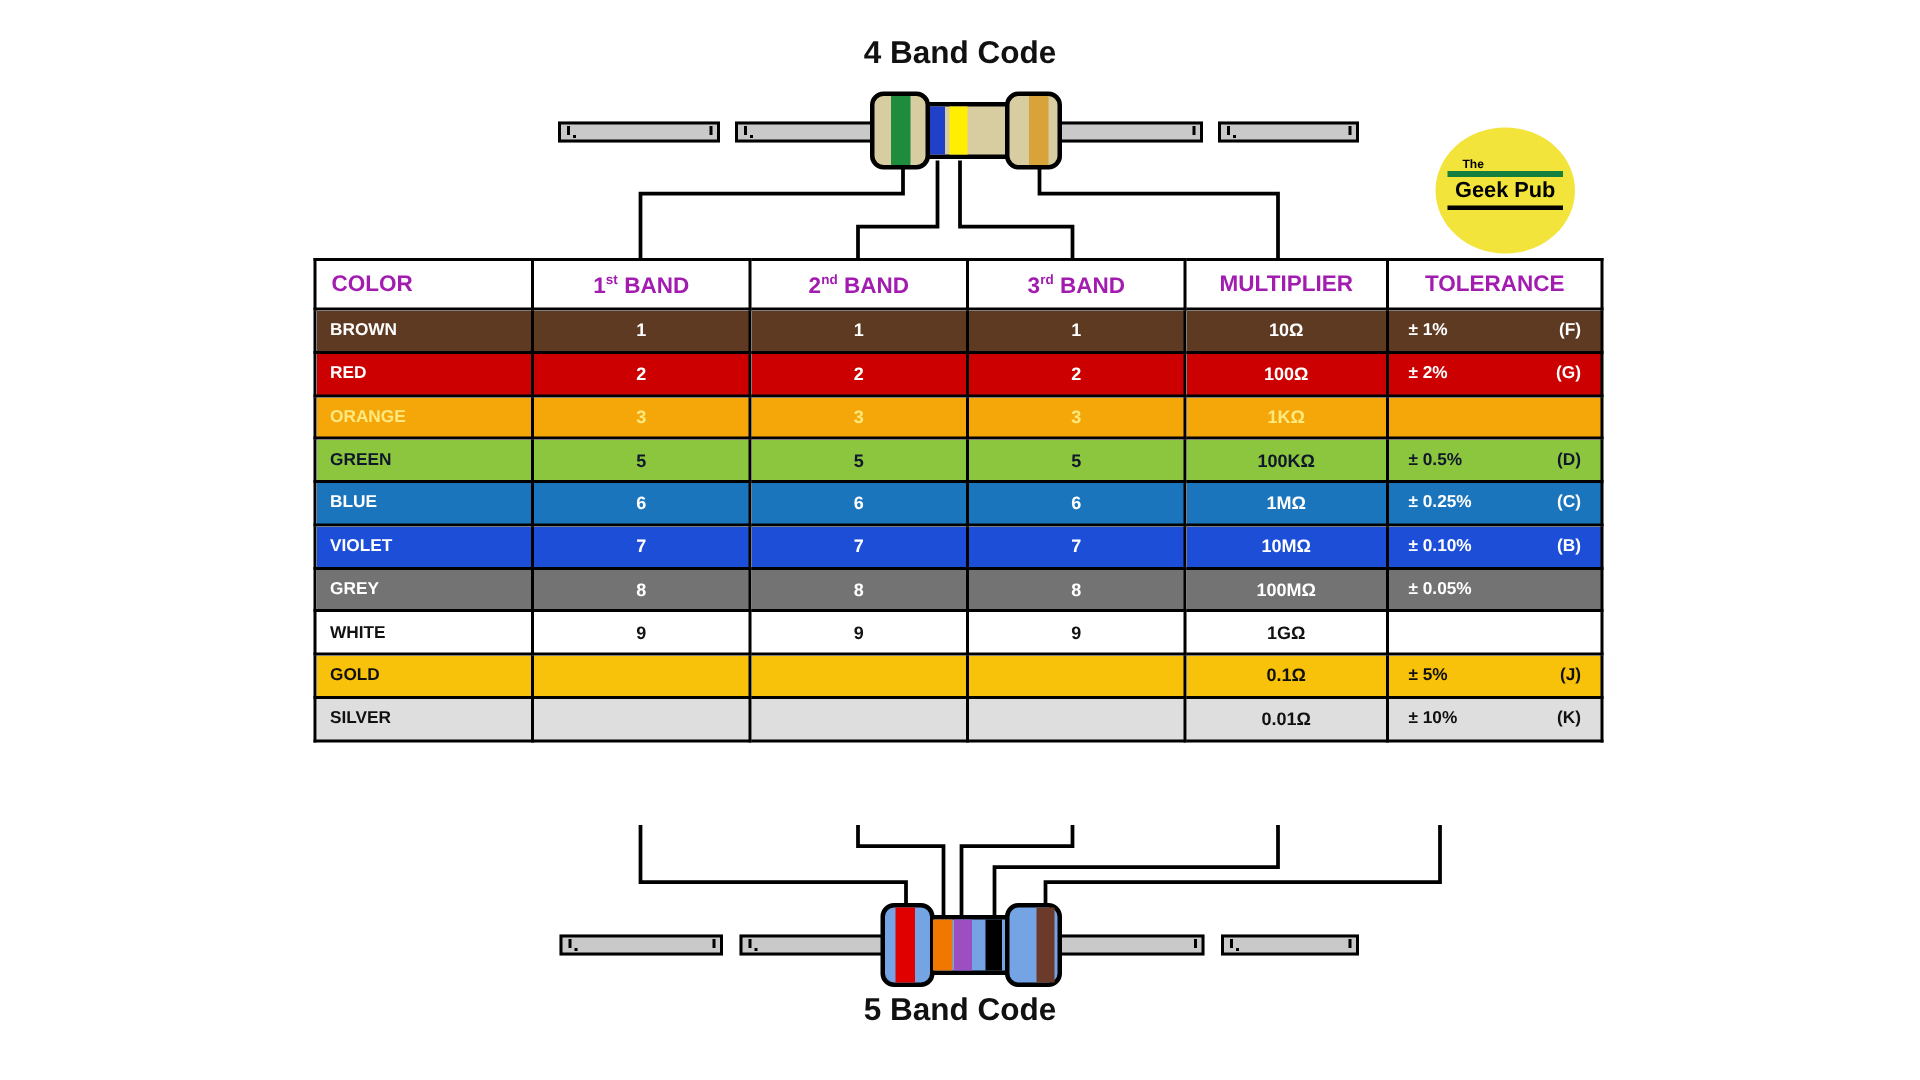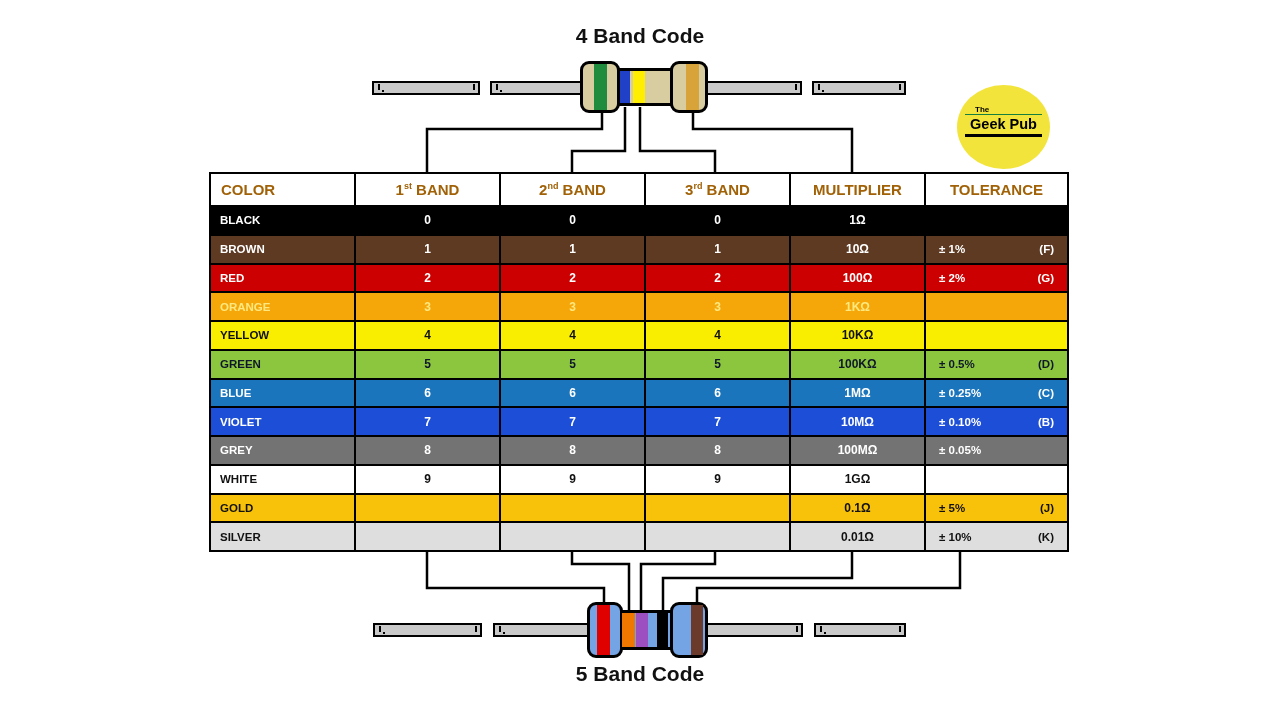--- a/index.html
+++ b/index.html
@@ -22,33 +22,33 @@
   
   .cap{position:absolute;border:3px solid #000;border-radius:9px;box-sizing:border-box;z-index:3;}
   .mid{position:absolute;border:3px solid #000;box-sizing:border-box;z-index:3;}
   .band{position:absolute;z-index:4;}
 
   
   #color-table{position:absolute;left:209px;top:172px;z-index:2;border-collapse:collapse;table-layout:fixed;}
   #color-table th,#color-table td{border:2px solid #000;overflow:hidden;box-sizing:border-box;}
   #color-table thead tr{height:33px;}
   #color-table tbody tr{height:28.75px;}
-  #color-table th{font-size:15px;font-weight:bold;background:#fff;color:#a16207;text-align:center;}
+  #color-table th{font-size:15px;font-weight:bold;background:#fff;color:#a21caf;text-align:center;}
   #color-table th.left{text-align:left;padding-left:10px;}
   #color-table th sup{font-size:9px;}
   td.name-cell{text-align:left;padding-left:9px;font-size:11.5px;font-weight:bold;}
   td.num-cell{text-align:center;font-size:12px;font-weight:bold;}
   td.tol-cell{font-size:11.5px;font-weight:bold;padding:0;}
   .tol-flex{display:flex;justify-content:space-between;align-items:center;height:100%;padding:0 13px;}
 
   
   #logo{position:absolute;left:957px;top:85px;width:93px;height:84px;border-radius:50%;z-index:2;}
   #logo-the{position:absolute;left:18px;top:20px;font-size:8px;font-weight:bold;color:#000;}
   #logo-name{position:absolute;left:8px;right:8px;top:29px;text-align:center;font-size:14.5px;font-weight:bold;color:#000;
-             border-top:1px solid #15803d;border-bottom:3px solid #000;padding:1px 0 2px 0;}
+             border-top:4px solid #15803d;border-bottom:3px solid #000;padding:1px 0 2px 0;}
 </style>
 </head>
 <body>
 
 <div id="canvas">
 
   <div class="title" id="title-top">4 Band Code</div>
 
   <svg id="connectors" width="1280" height="720">
     <g fill="none" stroke="#000" stroke-width="2.5">
@@ -110,33 +110,20 @@
       <tr>
           <th class="left">COLOR</th>
           <th>1<sup>st</sup> BAND</th>
           <th>2<sup>nd</sup> BAND</th>
           <th>3<sup>rd</sup> BAND</th>
           <th>MULTIPLIER</th>
           <th>TOLERANCE</th>
         </tr>
     </thead>
     <tbody>
-        <tr style="background: rgb(0, 0, 0); color: rgb(255, 255, 255);">
-          <td class="name-cell">BLACK</td>
-          <td class="num-cell">0</td>
-          <td class="num-cell">0</td>
-          <td class="num-cell">0</td>
-          <td class="num-cell">1Ω</td>
-          <td class="tol-cell">
-            <div class="tol-flex">
-              <span></span>
-              <span></span>
-            </div>
-          </td>
-        </tr>
         <tr style="background: rgb(94, 58, 35); color: rgb(255, 255, 255);">
           <td class="name-cell">BROWN</td>
           <td class="num-cell">1</td>
           <td class="num-cell">1</td>
           <td class="num-cell">1</td>
           <td class="num-cell">10Ω</td>
           <td class="tol-cell">
             <div class="tol-flex">
               <span>± 1%</span>
               <span>(F)</span>
@@ -155,33 +142,20 @@
               <span>(G)</span>
             </div>
           </td>
         </tr>
         <tr style="background: rgb(245, 167, 10); color: rgb(255, 233, 127);">
           <td class="name-cell">ORANGE</td>
           <td class="num-cell">3</td>
           <td class="num-cell">3</td>
           <td class="num-cell">3</td>
           <td class="num-cell">1KΩ</td>
-          <td class="tol-cell">
-            <div class="tol-flex">
-              <span></span>
-              <span></span>
-            </div>
-          </td>
-        </tr>
-        <tr style="background: rgb(250, 238, 0); color: rgb(17, 17, 17);">
-          <td class="name-cell">YELLOW</td>
-          <td class="num-cell">4</td>
-          <td class="num-cell">4</td>
-          <td class="num-cell">4</td>
-          <td class="num-cell">10KΩ</td>
           <td class="tol-cell">
             <div class="tol-flex">
               <span></span>
               <span></span>
             </div>
           </td>
         </tr>
         <tr style="background: rgb(140, 198, 63); color: #0f172a;">
           <td class="name-cell">GREEN</td>
           <td class="num-cell">5</td>

